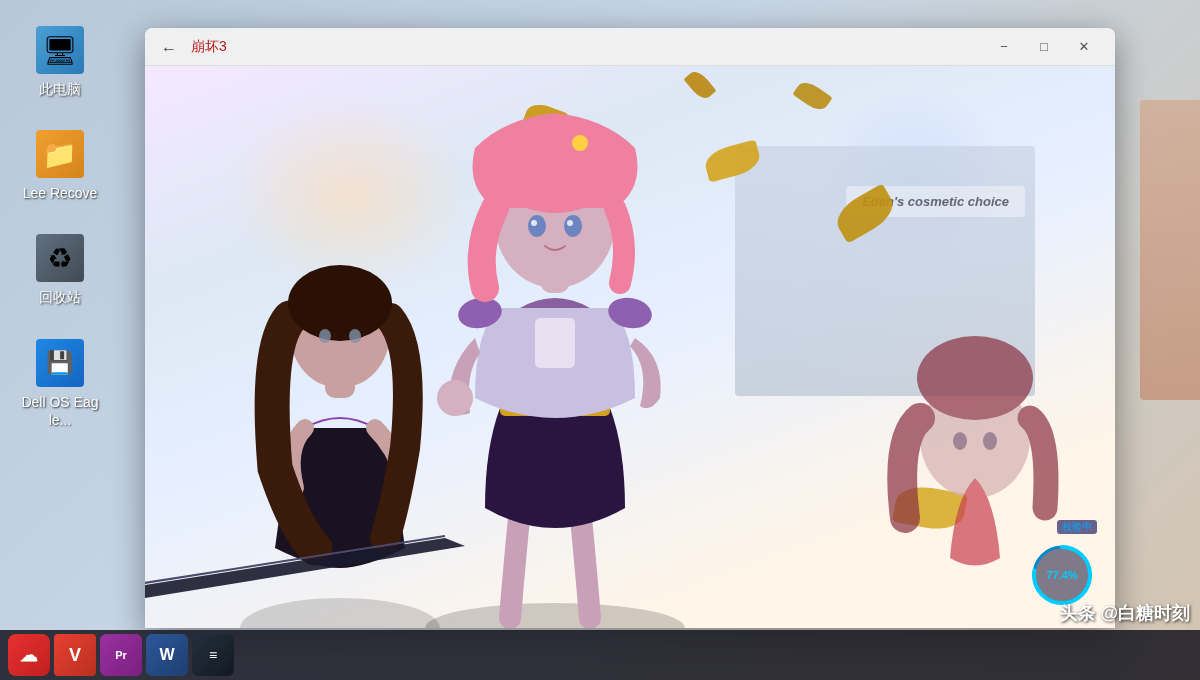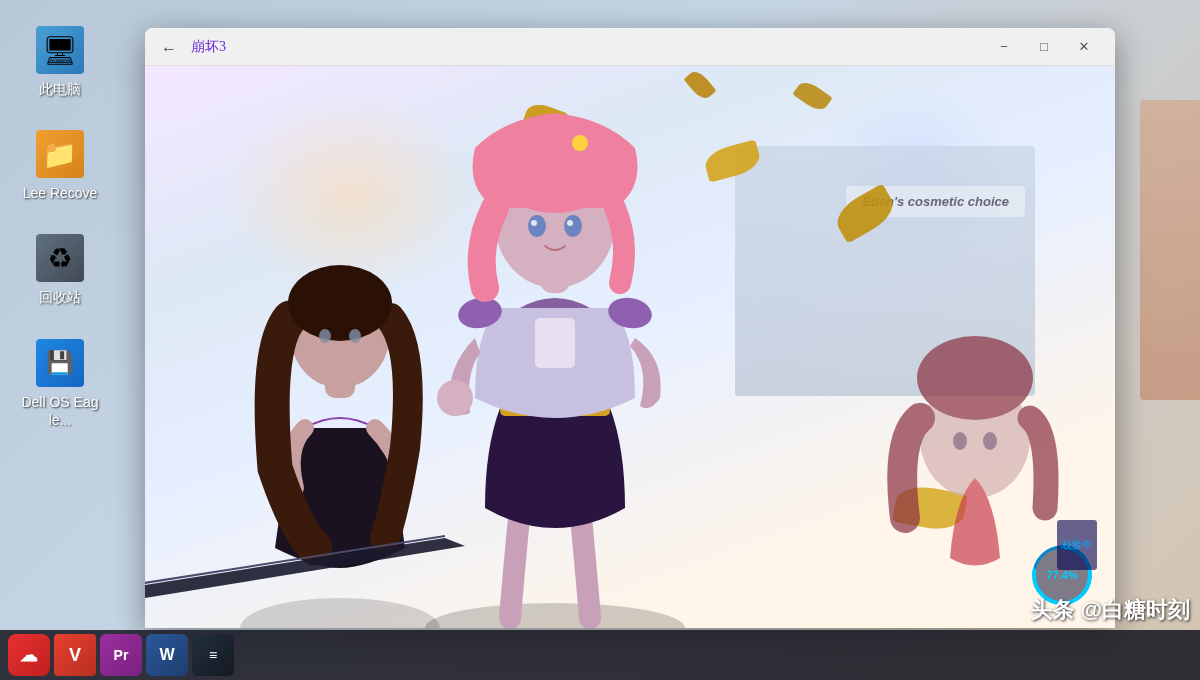--- a/index.html
+++ b/index.html
@@ -117,21 +117,21 @@
       cursor: pointer;
       position: relative;
     }
 
     
     .watermark {
       position: absolute;
       bottom: 55px;
       right: 10px;
       color: #fff;
-      font-size: 22px;
+      font-size: 18px;
       font-weight: bold;
       text-shadow: 1px 1px 3px rgba(0,0,0,0.8);
       z-index: 5;
     }
 
     
     .app-window {
       position: absolute;
       top: 28px;
       left: 145px;
@@ -158,24 +158,23 @@
 
     .titlebar-back {
       font-size: 16px;
       color: #444;
       cursor: pointer;
       padding: 4px;
     }
 
     .titlebar-title {
       font-size: 14px;
-      color: #6d28d9;
+      color: #b91c1c;
       font-weight: 500;
       flex: 1;
-      font-family: Liberation Serif, serif;
     }
 
     .titlebar-controls {
       display: flex;
       gap: 2px;
     }
 
     .titlebar-btn {
       width: 38px;
       height: 32px;
@@ -447,37 +446,37 @@
           <path d="M0 60 L320 10 L340 18 L20 70 Z" fill="#1a1a2e" opacity="0.9"></path>
           <path d="M0 58 L320 8" stroke="#4a4a6e" stroke-width="2" fill="none"></path>
         </svg>
 
         <div class="progress-circle">
           <svg width="70" height="70" viewBox="0 0 70 70" xmlns="http://www.w3.org/2000/svg">
             <circle cx="35" cy="35" r="28" fill="rgba(0,0,40,0.5)" stroke="#0088cc" stroke-width="3"></circle>
             <circle cx="35" cy="35" r="28" fill="none" stroke="#00ccff" stroke-width="4" stroke-dasharray="175.9" stroke-dashoffset="39.7" stroke-linecap="round" transform="rotate(-90 35 35)"></circle>
             <text x="35" y="39" text-anchor="middle" fill="#00ccff" font-size="11" font-weight="bold">77.4%</text>
           </svg>
-          <div style="position:absolute;top:-20px;right:0;background:rgba(0,0,80,0.6);color:#0af;font-size:10px;padding:18px 5px;border-radius:3px;white-space:nowrap;">校验中</div>
+          <div style="position:absolute;top:-20px;right:0;background:rgba(0,0,80,0.6);color:#0af;font-size:10px;padding:0 5px;border-radius:3px;white-space:nowrap;">校验中</div>
         </div>
 
       </div>
     </div>
 
   </div>
 
   <div class="taskbar">
     <div class="taskbar-icon tb-baidu">
       <span style="color:#fff;font-size:18px;font-weight:bold;">☁</span>
     </div>
     <div class="taskbar-icon tb-v">
       <span style="color:#fff;font-size:18px;font-weight:bold;">V</span>
     </div>
     <div class="taskbar-icon tb-pr">
-      <span style="color:#fff;font-size:14px;font-weight:bold;">Pr</span>
+      <span style="color:#fff;font-size:11px;font-weight:bold;">Pr</span>
     </div>
     <div class="taskbar-icon tb-word">
       <span style="color:#fff;font-size:16px;font-weight:bold;">W</span>
     </div>
     <div class="taskbar-icon tb-amazon">
       <span style="color:#fff;font-size:14px;">≡</span>
     </div>
   </div>
 
   <div class="watermark">头条 @白糖时刻</div>

